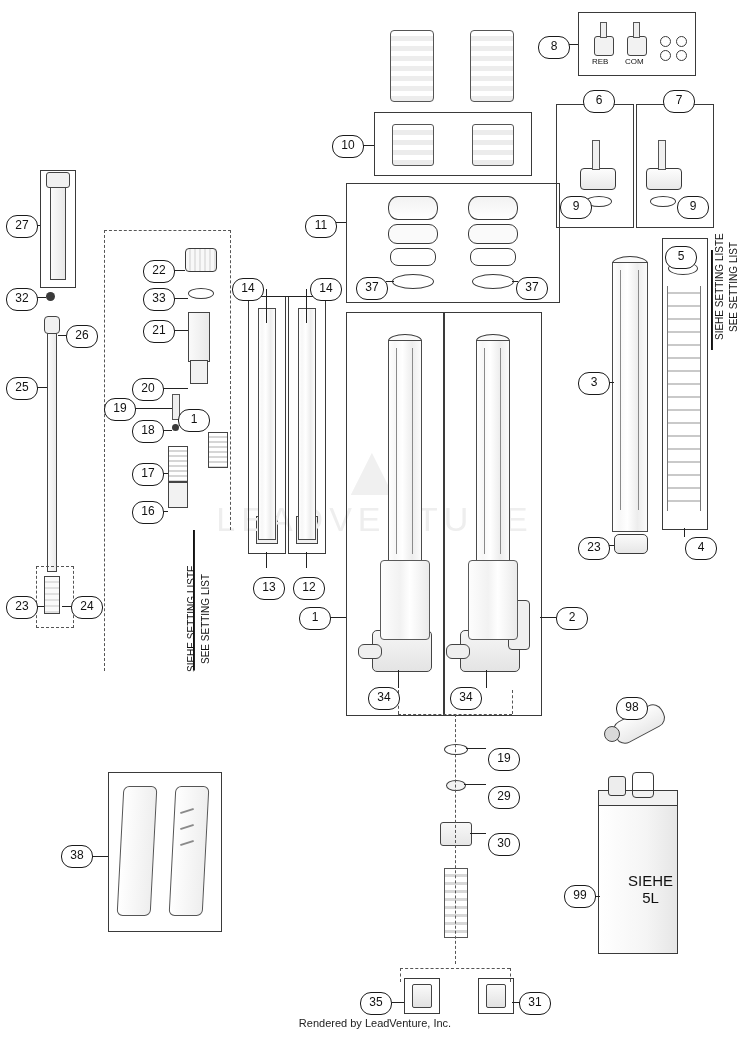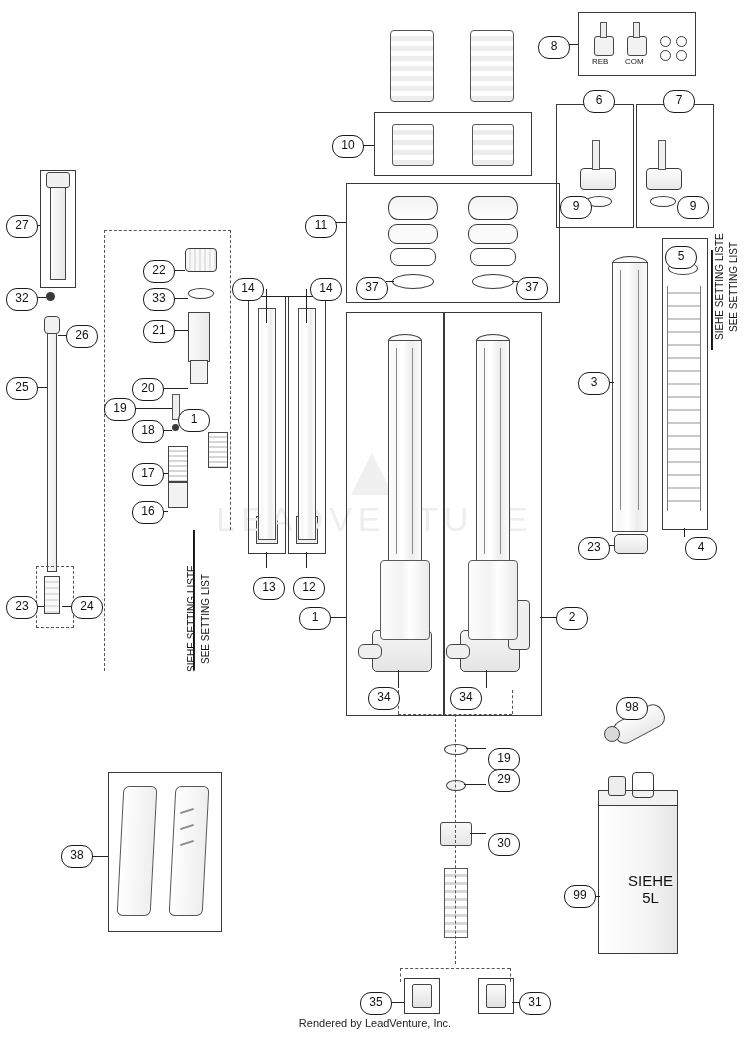--- a/index.html
+++ b/index.html
@@ -397,21 +397,21 @@
       <div class="callout" style="left: 104px; top: 398px;">19</div>
       <div class="callout" style="left: 132px; top: 378px;">20</div>
       <div class="callout" style="left: 143px; top: 320px;">21</div>
       <div class="callout" style="left: 143px; top: 260px;">22</div>
       <div class="callout" style="left: 6px; top: 596px;">23</div>
       <div class="callout" style="left: 71px; top: 596px;">24</div>
       <div class="callout" style="left: 6px; top: 377px;">25</div>
       <div class="callout" style="left: 66px; top: 325px;">26</div>
       <div class="callout" style="left: 6px; top: 215px;">27</div>
       <div class="callout" style="left: 488px; top: 748px;">19</div>
-      <div class="callout" style="left: 488px; top: 769px;">29</div>
+      <div class="callout" style="left: 488px; top: 786px;">29</div>
       <div class="callout" style="left: 488px; top: 833px;">30</div>
       <div class="callout" style="left: 519px; top: 992px;">31</div>
       <div class="callout" style="left: 6px; top: 288px;">32</div>
       <div class="callout" style="left: 143px; top: 288px;">33</div>
       <div class="callout" style="left: 368px; top: 687px;">34</div>
       <div class="callout" style="left: 450px; top: 687px;">34</div>
       <div class="callout" style="left: 360px; top: 992px;">35</div>
       <div class="callout" style="left: 578px; top: 537px;">23</div>
       <div class="callout" style="left: 356px; top: 277px;">37</div>
       <div class="callout" style="left: 516px; top: 277px;">37</div>

